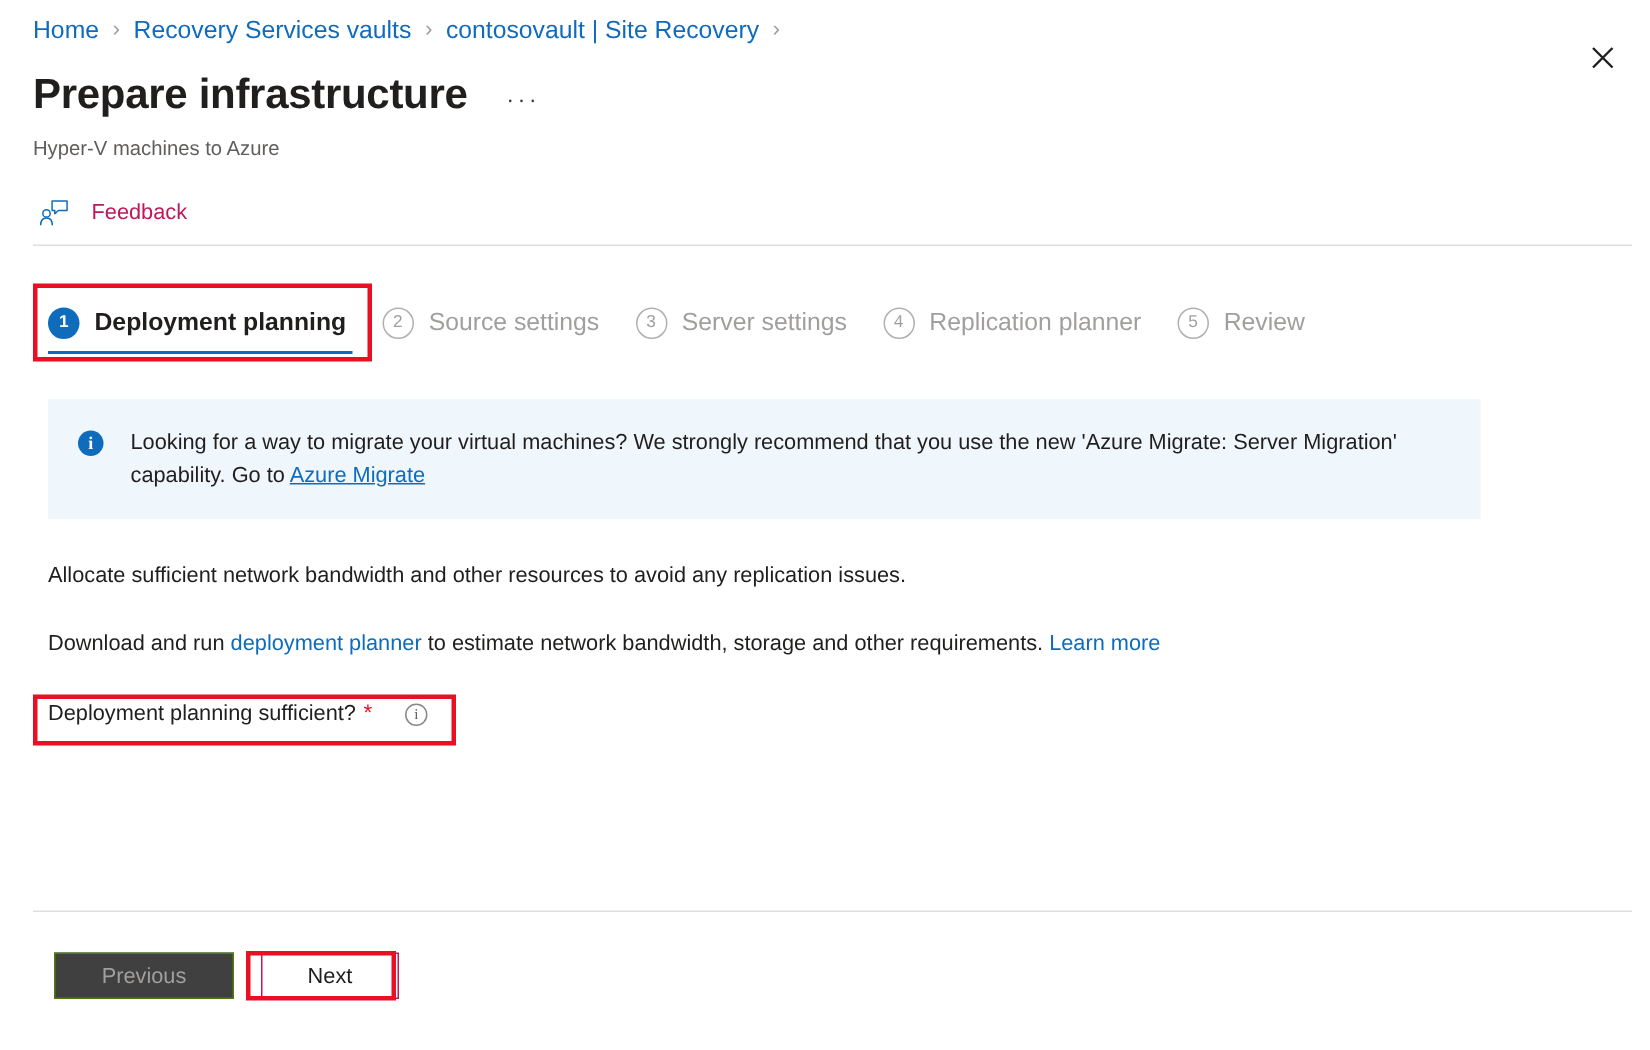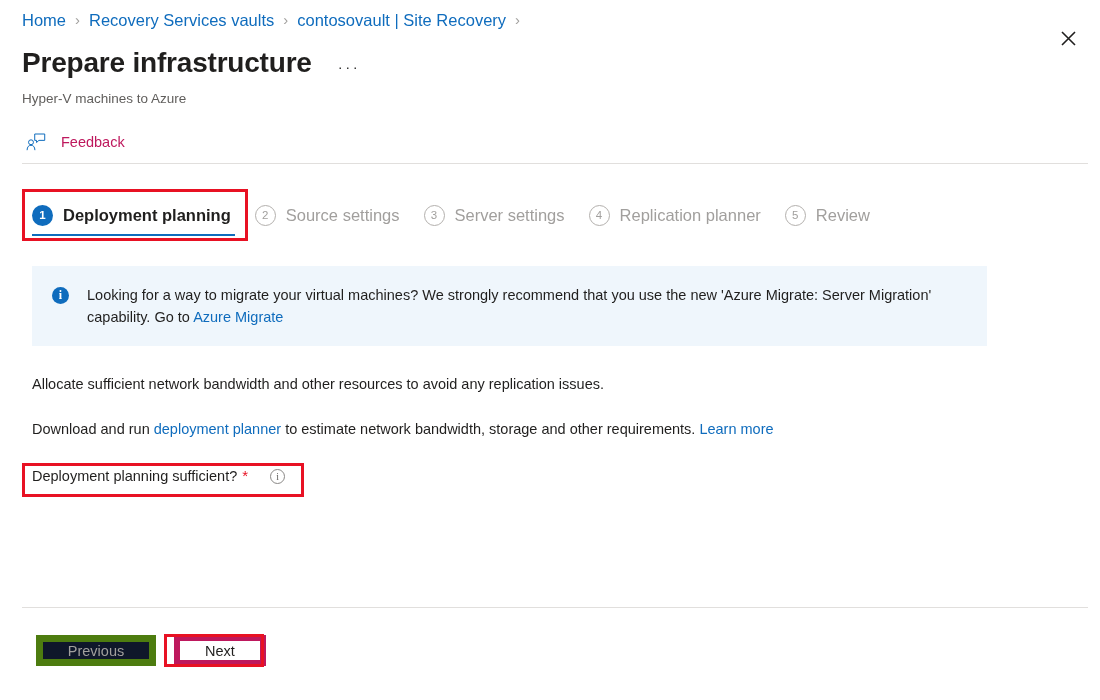--- a/index.html
+++ b/index.html
@@ -209,20 +209,21 @@
   }
   .info-text {
     margin-left: 18px;
     font-size: 14.5px;
     line-height: 22px;
     color: #201f1e;
     max-width: 855px;
   }
   .link {
     color: #0f6cbd;
+    text-decoration: underline;
     cursor: pointer;
   }
   .link.nounder { text-decoration: none; }
 
   
   .para {
     position: absolute;
     left: 32px;
     font-size: 14.5px;
     line-height: 20px;
@@ -294,29 +295,29 @@
     display: flex;
     align-items: center;
     gap: 18px;
   }
   .btn {
     height: 31px;
     min-width: 120px;
     padding: 0 18px;
     font-size: 14.5px;
     font-family: "Liberation Sans", sans-serif;
-    border: 7px solid #4d7c0f;
-    background: #0f172a;
+    border: 1px solid #4d7c0f;
+    background: #404040;
     color: #a19f9d;
     cursor: default;
   }
   .btn.enabled {
     background: #ffffff;
     color: #201f1e;
-    border: 6px solid #be185d;
+    border: 1px solid #be185d;
     cursor: pointer;
     min-width: 92px;
   }
 </style>
 </head>
 <body>
 
 <div id="page">
 
   <nav class="breadcrumb">

